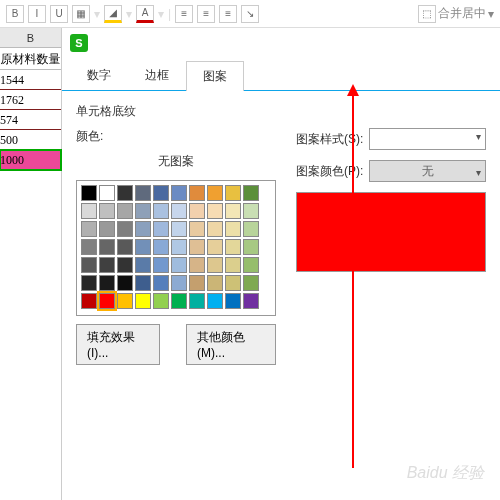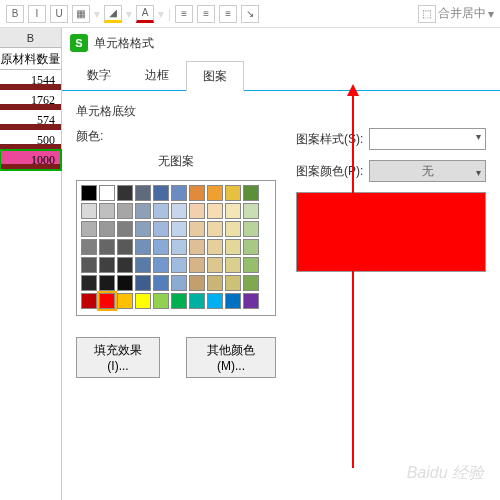--- a/index.html
+++ b/index.html
@@ -5,21 +5,21 @@
 * { box-sizing: border-box; margin: 0; padding: 0; font-family: "Microsoft YaHei", simsun, sans-serif; font-size: 12px; }
 body { background: #fff; width: 500px; height: 500px; overflow: hidden; position: relative; }
 .toolbar { height: 28px; background: #fff; border-bottom: 1px solid #ddd; display: flex; align-items: center; gap: 4px; padding: 0 6px; color: #888; }
 .toolbar .icon { width: 18px; height: 18px; border: 1px solid #ccc; display: inline-flex; align-items: center; justify-content: center; font-size: 10px; color: #666; }
 .toolbar .sep { color: #ddd; }
 .toolbar-right { margin-left: auto; font-size: 11px; color: #888; display:flex; align-items:center; gap:2px;}
 .content { display: flex; height: calc(500px - 28px); }
 .sheet { width: 70px; border-right: 1px solid #ccc; }
 .sheet .colhdr { background: #e8e8e8; border-bottom: 1px solid #bbb; text-align: center; height: 20px; line-height: 20px; color: #333; font-size: 11px; }
 .sheet .hdrcell { background: #fff; border-bottom: 1px solid #bbb; text-align: center; height: 22px; line-height: 22px; font-weight: 400; }
-.sheet .cell { border-bottom: 6px solid #7f1d1d; text-align: right; padding-right: 6px; height: 20px; line-height: 20px; font-family: simsun, serif; }
+.sheet .cell { border-bottom: 1px solid #7f1d1d; text-align: left; padding-right: 6px; height: 20px; line-height: 20px; font-family: simsun, serif; }
 .sheet .cell.selected { background: #ec4899; outline: 2px solid #0a0; outline-offset: -1px; }
 .dialog { flex: 1; position: relative; }
 .dlg-head { display:flex; align-items:center; gap:6px; padding: 6px 8px; }
 .dlg-icon { width:18px; height:18px; background:#1aad19; color:#fff; display:flex; align-items:center; justify-content:center; border-radius:3px; font-weight:bold; font-size:11px; }
 .dlg-title { color:#333; }
 .tabs { display:flex; border-bottom:1px solid #0ea5e9; padding-left:8px; margin-top:2px; }
 .tab { padding: 6px 16px; color:#333; cursor:pointer; border:1px solid transparent; border-bottom:none; }
 .tab.active { border-color:#ccc; background:#fff; position:relative; top:1px; }
 .panel { padding: 12px 14px; }
 .group-title { color:#333; margin-bottom:8px; }
@@ -32,21 +32,21 @@
 .combo::after { content:"▾"; position:absolute; right:4px; top:2px; font-size:10px; color:#555; }
 .combo.gray { background:#ddd; color:#666; text-align:center; line-height:20px; }
 .sample-label { color:#333; margin-bottom:4px; }
 .sample { width:100%; height:80px; border:1px solid #999; background:#ff0000; }
 .lbl-color { color:#333; margin-bottom:8px; }
 .nopattern { text-align:center; color:#333; margin:6px 0 10px; }
 .palette { width:200px; border:1px solid #999; padding:4px; }
 .prow { display:flex; gap:2px; margin-bottom:2px; }
 .sw { width:16px; height:16px; border:1px solid #888; }
 .sw.sel { outline:2px solid #ffb000; outline-offset:0px; }
-.btns { display:flex; gap:26px; margin-top:21px;text-align:center; }
+.btns { display:flex; gap:26px; margin-top:8px; }
 .btn { border:1px solid #999; background:#efefef; padding:4px 10px; cursor:pointer; }
 .arrow { position:absolute; left:290px; top:60px; width:2px; height:380px; background:#ff0000; pointer-events:none; }
 .arrow::before { content:""; position:absolute; top:-10px; left:-5px; border:6px solid transparent; border-bottom:12px solid #ff0000; }
 .footer-btn { position:absolute; bottom:4px; right:40px; border:1px solid #999; background:#efefef; padding:3px 14px; }
 .watermark { position:absolute; bottom:16px; right:16px; color:#ddd; font-size:16px; font-style:italic; }
 </style>
 </head>
 <body>
 
 <div class="toolbar">
@@ -78,21 +78,20 @@
     <div class="cell">1544</div>
     <div class="cell">1762</div>
     <div class="cell">574</div>
     <div class="cell">500</div>
     <div class="cell selected">1000</div>
   </div>
 
   <div class="dialog">
     <div class="dlg-head">
       <div class="dlg-icon">S</div>
-      <div class="dlg-title">单元格格式</div>
     </div>
     <div class="tabs">
       <div class="tab">数字</div>
       <div class="tab">边框</div>
       <div class="tab active">图案</div>
     </div>
     <div class="panel">
       <div class="group-title">单元格底纹</div>
       <div class="subrow">
         <div class="left">

